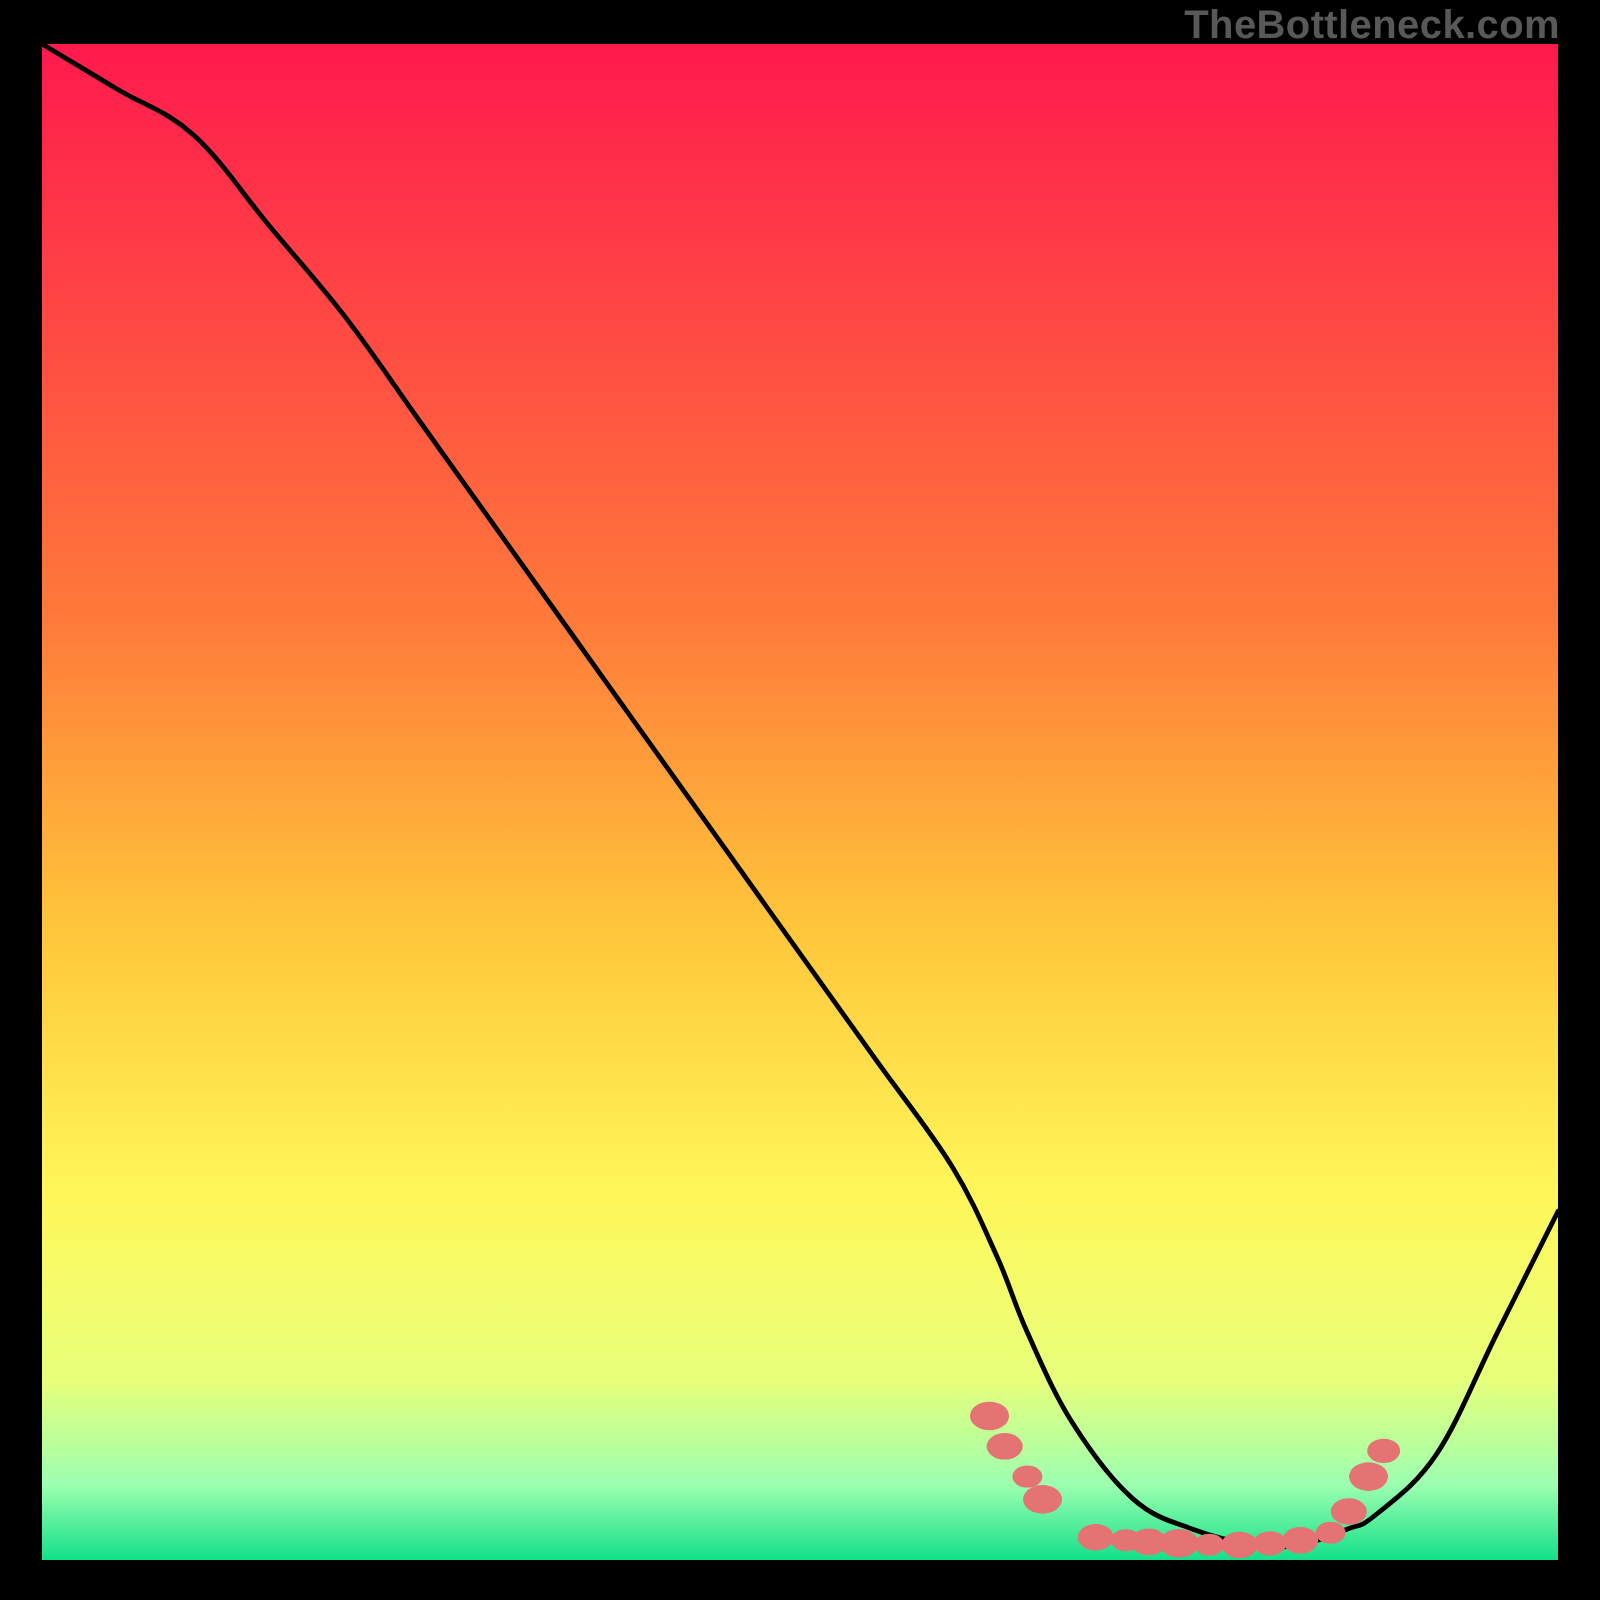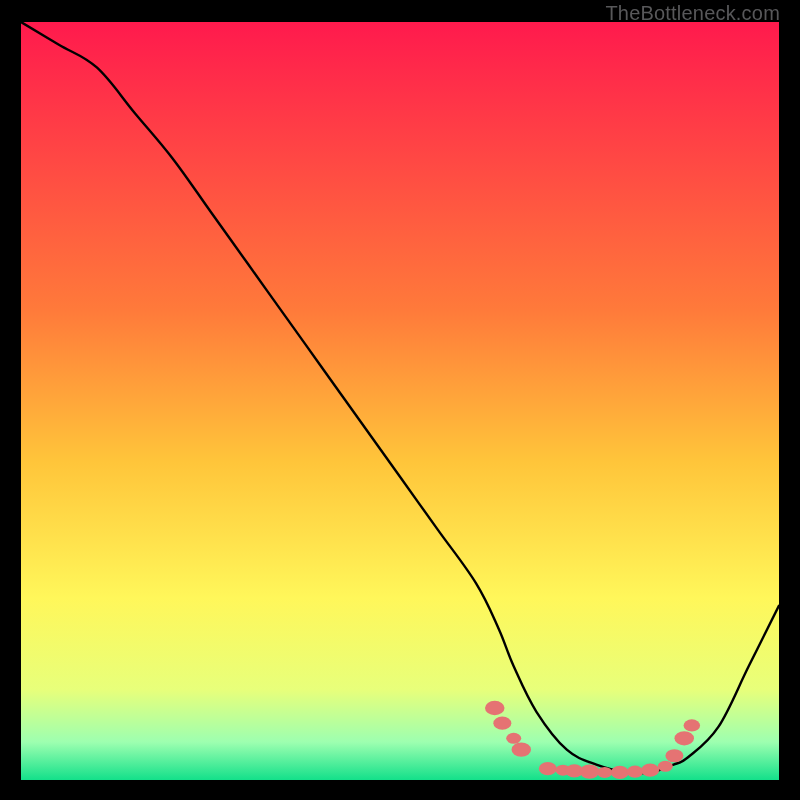--- a/index.html
+++ b/index.html
@@ -30,21 +30,21 @@
   .plot svg {
     display: block;
     width: 758px;
     height: 758px;
   }
   .attribution {
     position: absolute;
     top: 2px;
     right: 20px;
     font-size: 20px;
-    font-weight: 400;
+    font-weight: 700;
     color: #58585a;
     letter-spacing: 0.2px;
   }
 </style>
 </head>
 <body>
 
 <div class="frame">
 
   <div class="attribution">TheBottleneck.com</div>

